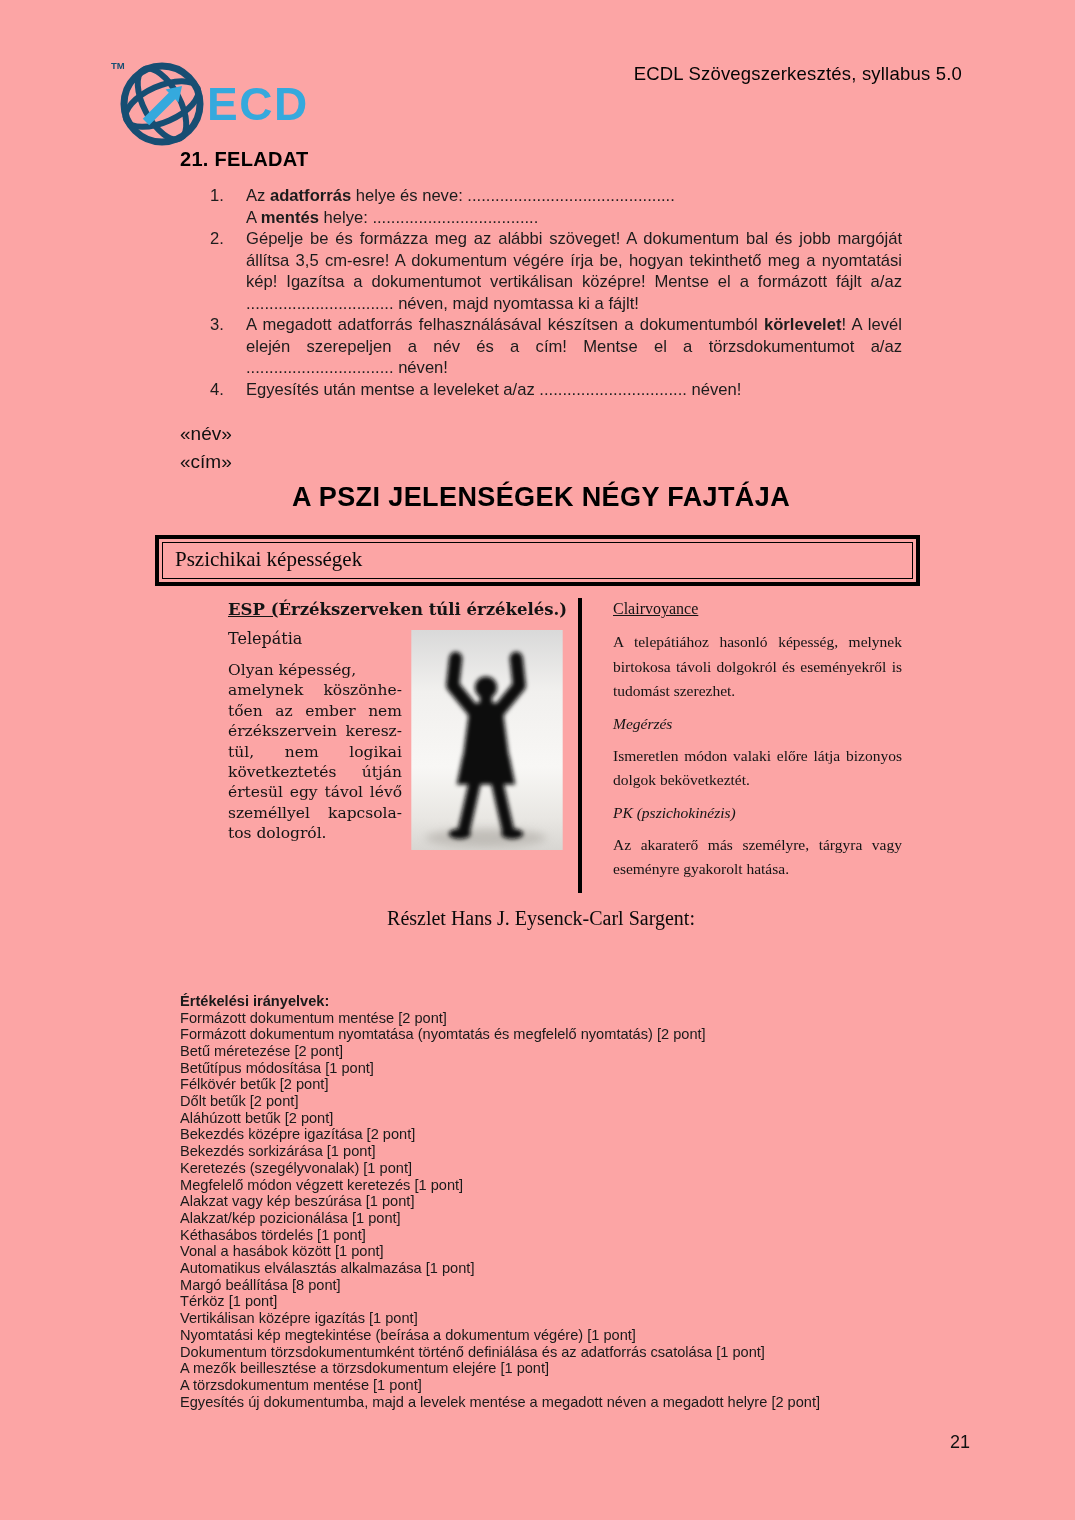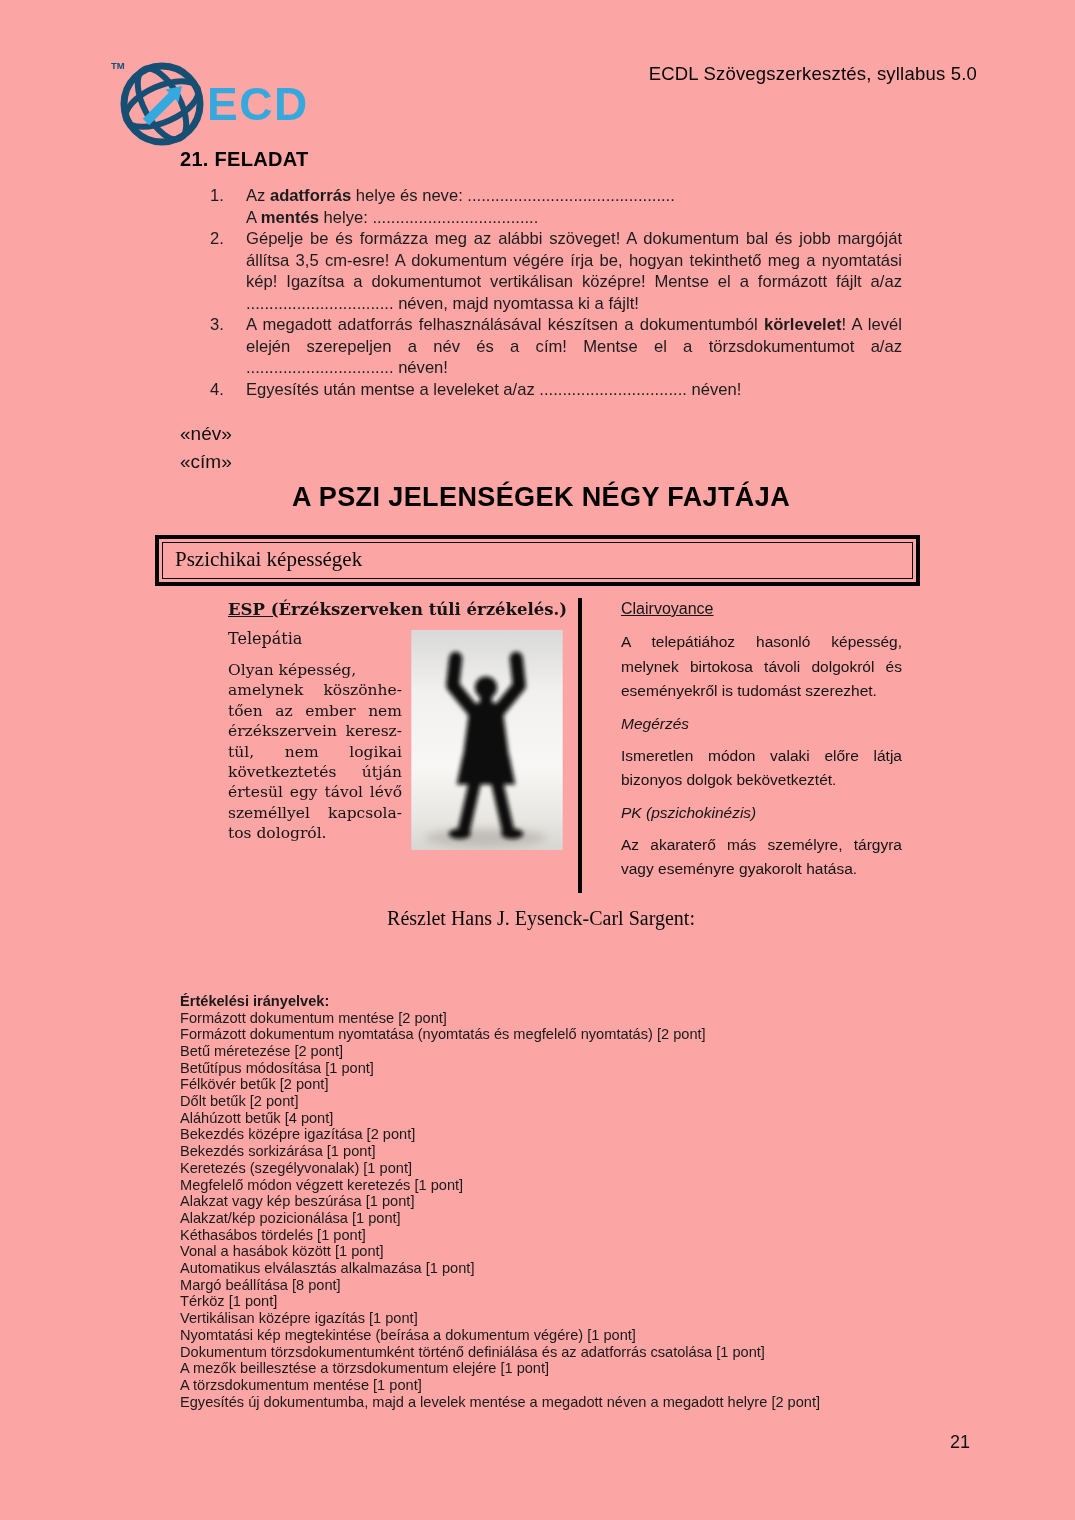--- a/index.html
+++ b/index.html
@@ -5,21 +5,21 @@
   html,body { margin:0; padding:0; background:#888; }
   .page {
     position:relative; width:1075px; height:1520px; margin:0 auto;
     background:#fca5a5; font-family:"Liberation Sans", sans-serif; color:#000;
     overflow:hidden;
   }
 
   
   .logo { position:absolute; left:110px; top:54px; }
   .doc-ref {
-    position:absolute; top:63px; right:98px;
+    position:absolute; top:63px; right:113px;
     font-size:18.5px; color:#050505; letter-spacing:0.2px;
   }
 
   
   .content { position:absolute; left:180px; top:148px; width:722px; }
 
   .task-heading { font-size:20px; font-weight:bold; margin:0 0 14px 0; letter-spacing:0.3px; }
 
   .task-list { margin:0; padding:0; list-style:none; }
   .task-item { display:flex; font-size:16.6px; line-height:21.5px; color:#1c1c1c; }
@@ -33,21 +33,21 @@
   
   .box-outer { margin:22px 0 0 -25px; width:765px; box-sizing:border-box;
                border:4px solid #000; padding:3px; }
   .box-inner { border:1px solid #000; padding:4px 12px 6px 12px;
                font-family:"Liberation Serif", serif; font-size:21px; color:#0a0a0a; }
 
   
   .columns { display:flex; margin-top:12px; min-height:266px; align-items:stretch;margin-left:48px; }
   .col-left  { flex:0 0 350px; font-family:"DejaVu Serif", serif; color:#141414; }
   .col-divider { flex:0 0 4px; background:#000; }
-  .col-right { flex:1; padding-left:39px; font-family:Liberation Sans, sans-serif; color:#141414; }
+  .col-right { flex:1; padding-left:31px; font-family:Liberation Serif, serif; color:#141414; }
 
   .esp-heading { font-size:16.5px; font-weight:bold; margin:2px 0 10px 0; }
   .esp-underlined { text-decoration:underline; }
 
   .left-row { display:flex; align-items:flex-start; }
   .tele-col { width:174px; }
   .tele-heading { font-size:16px; margin:0 0 12px 0; }
   .jline { font-size:15.5px; line-height:20.4px; text-align:justify; text-align-last:justify; white-space:nowrap; }
   .jlines > .jline:first-child,
   .jlines > .jline:last-child { text-align-last:left; }
@@ -203,21 +203,21 @@
     <div class="evaluation">
       <div class="eval-heading">Értékelési irányelvek:</div>
       <div>
 
       <div class="eval-item">Formázott dokumentum mentése [2 pont]</div>
           <div class="eval-item">Formázott dokumentum nyomtatása (nyomtatás és megfelelő nyomtatás) [2 pont]</div>
           <div class="eval-item">Betű méretezése [2 pont]</div>
           <div class="eval-item">Betűtípus módosítása [1 pont]</div>
           <div class="eval-item">Félkövér betűk [2 pont]</div>
           <div class="eval-item">Dőlt betűk [2 pont]</div>
-          <div class="eval-item">Aláhúzott betűk [4 pont]</div>
+          <div class="eval-item">Aláhúzott betűk [2 pont]</div>
           <div class="eval-item">Bekezdés középre igazítása [2 pont]</div>
           <div class="eval-item">Bekezdés sorkizárása [1 pont]</div>
           <div class="eval-item">Keretezés (szegélyvonalak) [1 pont]</div>
           <div class="eval-item">Megfelelő módon végzett keretezés [1 pont]</div>
           <div class="eval-item">Alakzat vagy kép beszúrása [1 pont]</div>
           <div class="eval-item">Alakzat/kép pozicionálása [1 pont]</div>
           <div class="eval-item">Kéthasábos tördelés [1 pont]</div>
           <div class="eval-item">Vonal a hasábok között [1 pont]</div>
           <div class="eval-item">Automatikus elválasztás alkalmazása [1 pont]</div>
           <div class="eval-item">Margó beállítása [8 pont]</div>

